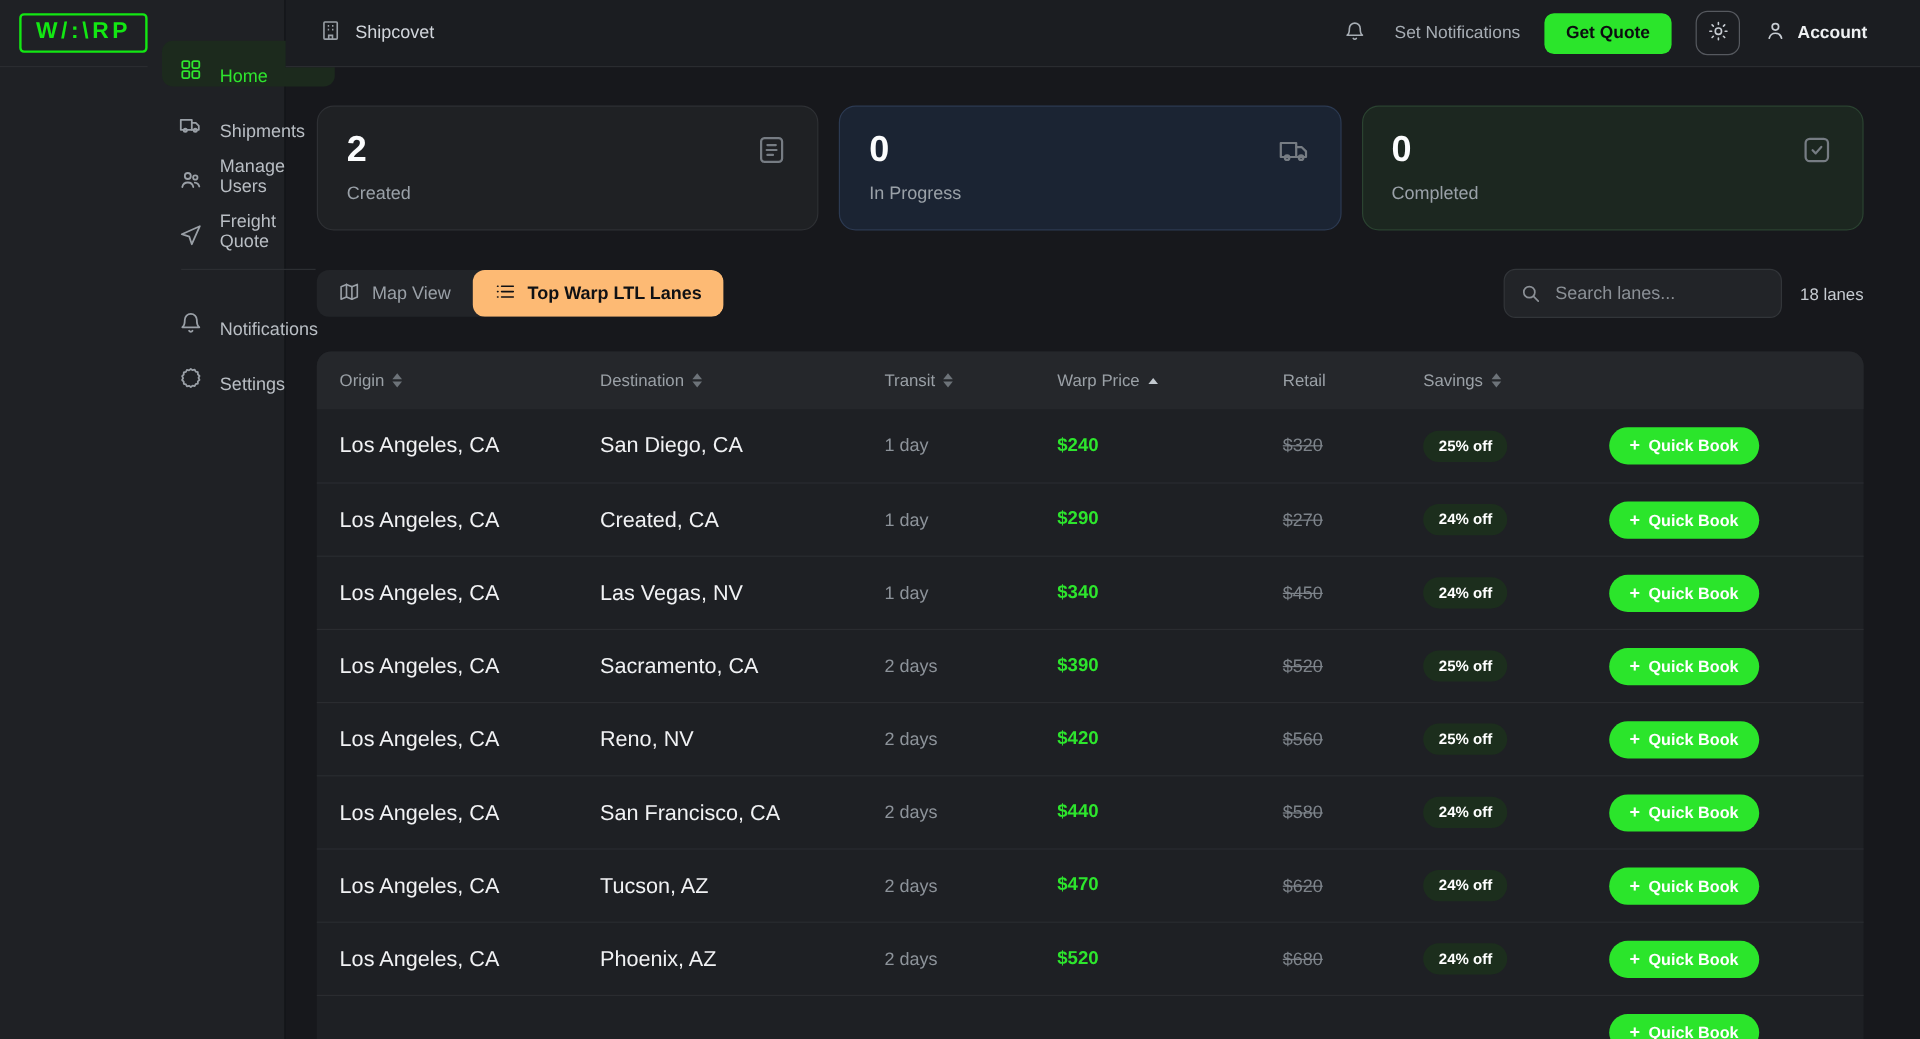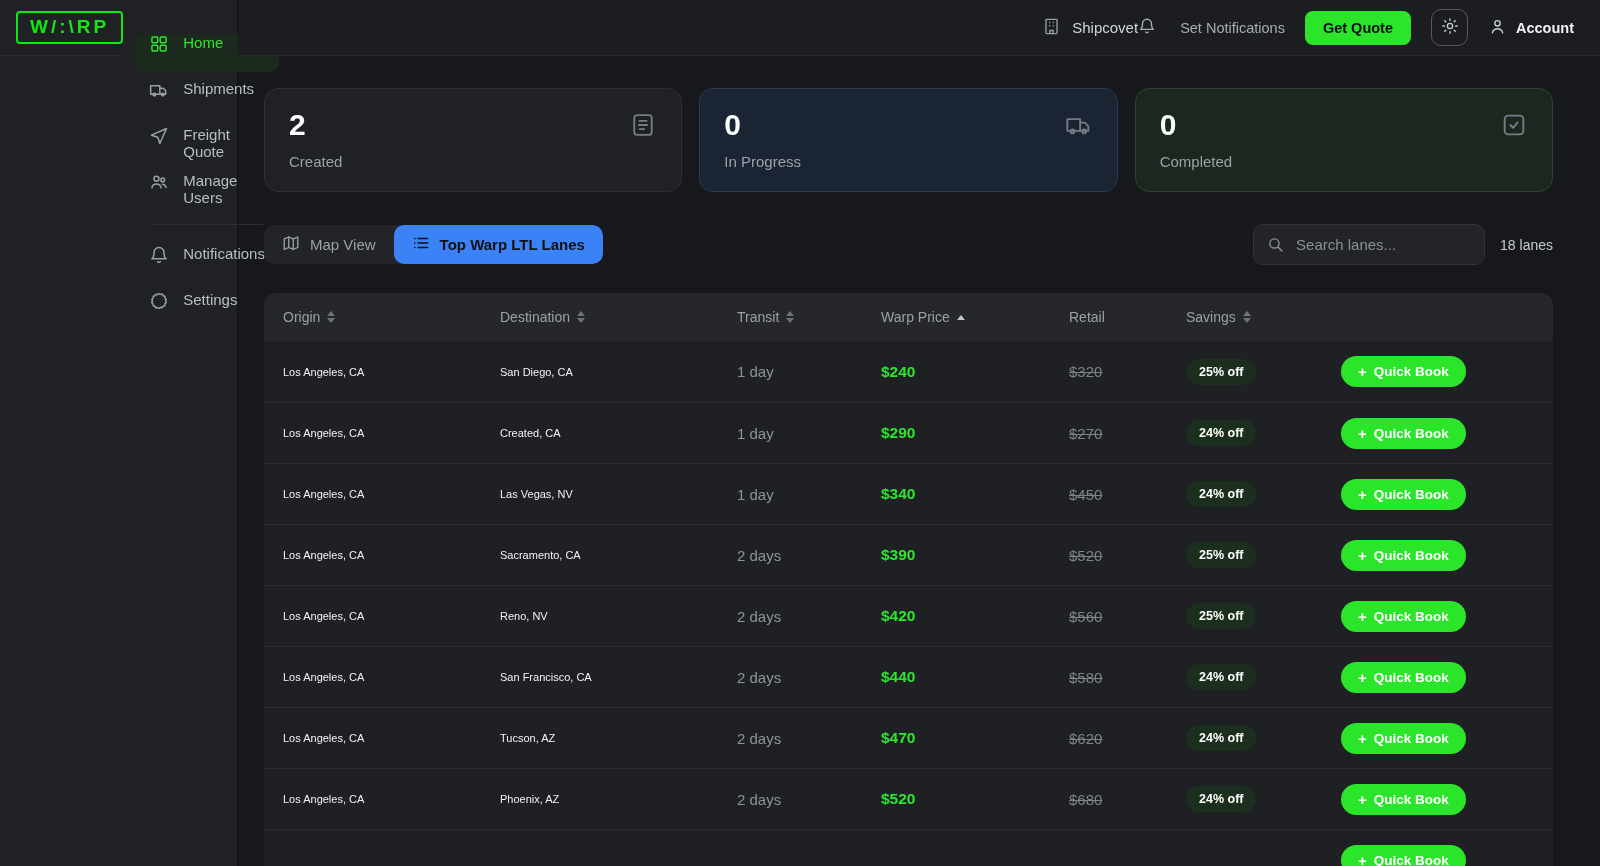--- a/index.html
+++ b/index.html
@@ -8,32 +8,32 @@
   .app { display:flex; width:1600px; height:866px; }
 
   
   .sidebar { width:238px; min-width:238px; background:#1f2125; border-right:1px solid #101114;
     display:flex; }
   .logo-wrap { height:56px; display:flex; align-items:center; padding-left:16px;
     border-bottom:1px solid #2a2c30; }
   .logo-box { border:2px solid #13e713; border-radius:4px; padding:4px 12px;
     color:#13e713; font-weight:700; font-size:19px; letter-spacing:3px; line-height:1.1; }
   .nav { padding:12px 12px 0 12px; margin-top:22px; }
-  .nav-item { display:flex; align-items:flex-start; gap:14px; height:38px; padding:0 14px;
+  .nav-item { display:flex; align-items:flex-end; gap:14px; height:38px; padding:0 14px;
     border-radius:9px; color:#b9bec4; font-size:15px; margin-bottom:8px; cursor:pointer; }
   .nav-item svg { width:20px; height:20px; stroke:#9aa0a7; fill:none; stroke-width:1.8;
     stroke-linecap:round; stroke-linejoin:round; }
   .nav-item.active { background:#1c2a1d; color:#2ee52e; }
   .nav-item.active svg { stroke:#2ee52e; }
   .nav-divider { height:1px; background:#2c2e32; margin:14px 16px 20px 16px; }
 
   
   .right-col { flex:1; display:flex; flex-direction:column; min-width:0; }
   .topbar { height:56px; min-height:56px; background:#1b1d21; border-bottom:1px solid #2a2c30;
-    display:flex; align-items:center; justify-content:flex-end; padding:0 26px 0 28px; }
+    display:flex; align-items:center; justify-content:space-between; padding:0 44px 0 28px; }
   .topbar-left { display:flex; align-items:center; gap:11px; color:#d1d5db; font-size:15px; }
   .topbar-left svg { width:19px; height:19px; stroke:#9aa0a7; fill:none; stroke-width:1.7; }
   .topbar-right { display:flex; align-items:center; gap:20px; }
   .set-notif { display:flex; align-items:center; gap:24px; color:#a7adb4; font-size:14.5px; cursor:pointer; }
   .set-notif svg { width:18px; height:18px; stroke:#a7adb4; fill:none; stroke-width:1.8;
     stroke-linecap:round; stroke-linejoin:round; }
   .btn-quote { background:#2be52b; color:#0c0d10; font-weight:700; font-size:14.5px;
     border:none; border-radius:8px; padding:9px 18px; cursor:pointer; }
   .theme-toggle { width:37px; height:37px; border:1.5px solid #56595f; border-radius:10px;
     background:transparent; display:flex; align-items:center; justify-content:center; cursor:pointer; }
@@ -58,42 +58,42 @@
   .stat-icon svg { width:28px; height:28px; stroke:#767c83; fill:none; stroke-width:1.6;
     stroke-linecap:round; stroke-linejoin:round; }
 
   .controls-row { display:flex; align-items:center; justify-content:space-between;
     margin-top:32px; }
   .view-toggle { display:flex; background:#222428; border-radius:10px; overflow:hidden; }
   .seg { display:flex; align-items:center; gap:10px; padding:0 18px; height:39px;
     font-size:15px; cursor:pointer; color:#9aa0a7; }
   .seg svg { width:18px; height:18px; stroke:currentColor; fill:none; stroke-width:1.8;
     stroke-linecap:round; stroke-linejoin:round; }
-  .seg.active { background:#3b82f6; color:#101114; border-radius:10px; font-weight:600; }
+  .seg.active { background:#fdba74; color:#101114; border-radius:10px; font-weight:600; }
   .controls-right { display:flex; align-items:center; gap:15px; }
   .search-box { position:relative; }
   .search-box input { width:232px; height:41px; background:#222428; border:1px solid #323539;
     border-radius:10px; color:#e5e7ea; font-size:15px; padding:0 14px 0 42px; outline:none;
     font-family:inherit; }
   .search-box input::placeholder { color:#8b9096; }
   .search-box svg { position:absolute; left:14px; top:12px; width:17px; height:17px;
     stroke:#8b9096; fill:none; stroke-width:2; stroke-linecap:round; }
   .lanes-count { color:#c6cbd1; font-size:14px; white-space:nowrap; }
 
   
   .lanes-table { margin-top:28px; background:#1e2024; border-radius:12px 12px 0 0; }
   .t-header { display:grid; grid-template-columns:217px 237px 144px 188px 117px 155px 1fr;
     background:#25272b; border-radius:12px 12px 0 0; height:48px; align-items:center;
     padding-left:19px; }
   .t-header .cell { display:flex; align-items:center; gap:7px; color:#9aa0a6;
     font-size:14px; cursor:pointer; }
   .t-row { display:grid; grid-template-columns:217px 237px 144px 188px 117px 155px 1fr;
     height:61px; align-items:center; padding-left:19px; border-top:1px solid #2a2c30; }
   .t-row:first-of-type { border-top:none; }
-  .cell-origin, .cell-dest { color:#f1f2f4; font-size:11px; }
+  .cell-origin, .cell-dest { color:#f1f2f4; font-size:18px; }
   .cell-transit { color:#8d939a; font-size:15px; }
   .cell-price { color:#2de52d; font-weight:700; font-size:15.5px; }
   .cell-retail { color:#7d838a; font-size:15px; text-decoration:line-through; }
   .badge { display:inline-flex; align-items:center; background:#1c2e1d; color:#ffffff;
     font-size:12.5px; font-weight:700; padding:6px 13px; border-radius:999px; }
   .btn-book { display:inline-flex; align-items:center; gap:7px; background:#2be52b;
     color:#ffffff; font-weight:700; font-size:13.5px; border:none; border-radius:999px;
     padding:8px 17px; cursor:pointer; font-family:inherit; }
   .btn-book .plus { font-size:15px; font-weight:700; line-height:1; }
 
@@ -128,32 +128,32 @@
         <span><svg viewBox="0 0 24 24">
               <path d="M2 7h11v10H2z"></path>
               <path d="M13 10h4l3 3v4h-7"></path>
               <circle cx="6.5" cy="17.5" r="1.6"></circle>
               <circle cx="16.5" cy="17.5" r="1.6"></circle>
             </svg></span>
         <span>Shipments</span>
       </div>
       <div class="nav-item">
         <span><svg viewBox="0 0 24 24">
-              <path d="M3 11l18-8-8 18-2.5-7.5L3 11z"></path>
-            </svg></span>
-        <span>Freight Quote</span>
-      </div>
-      <div class="nav-item">
-        <span><svg viewBox="0 0 24 24">
               <circle cx="9" cy="8" r="3"></circle>
               <path d="M3.5 19c.6-3 2.8-4.5 5.5-4.5S13.9 16 14.5 19"></path>
               <circle cx="16.5" cy="9.5" r="2.2"></circle>
               <path d="M16 14.6c2.3.2 3.9 1.5 4.5 3.9"></path>
             </svg></span>
         <span>Manage Users</span>
+      </div>
+      <div class="nav-item">
+        <span><svg viewBox="0 0 24 24">
+              <path d="M3 11l18-8-8 18-2.5-7.5L3 11z"></path>
+            </svg></span>
+        <span>Freight Quote</span>
       </div>
       <div class="nav-divider"></div>
       <div class="nav-item">
         <span><svg viewBox="0 0 24 24">
               <path d="M18 9a6 6 0 10-12 0c0 6-2.5 7.5-2.5 7.5h17S18 15 18 9z"></path>
               <path d="M10.3 20a2 2 0 003.4 0"></path>
             </svg></span>
         <span>Notifications</span>
       </div>
       <div class="nav-item">

